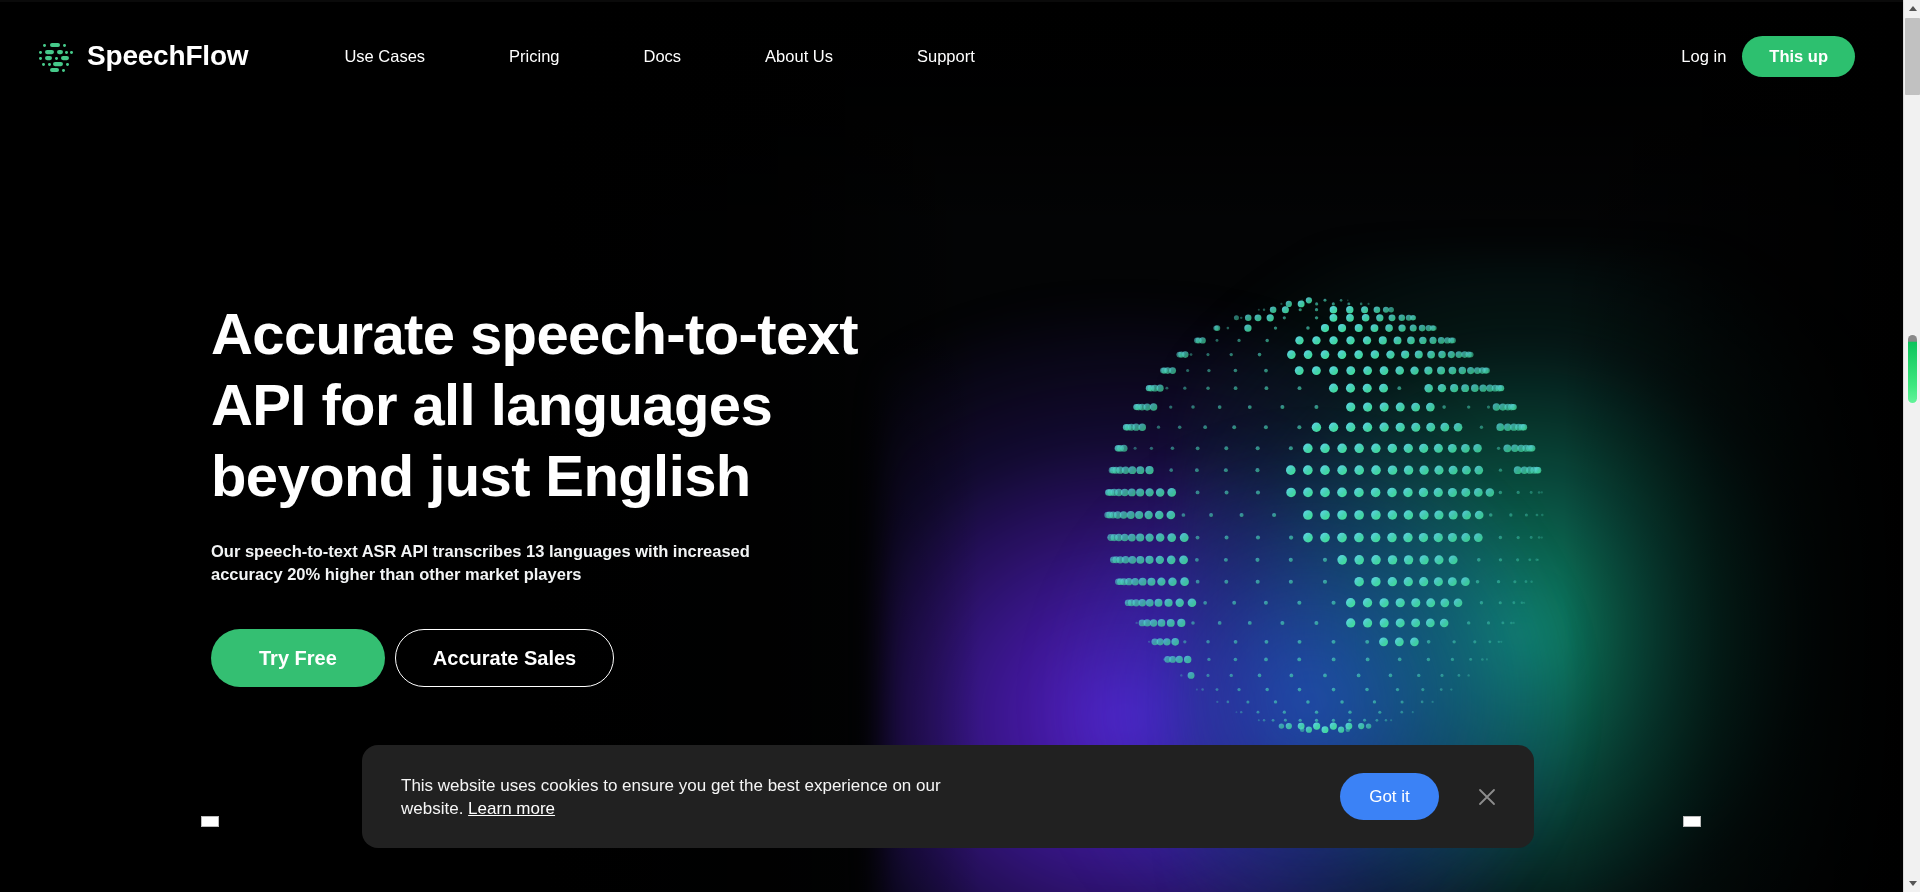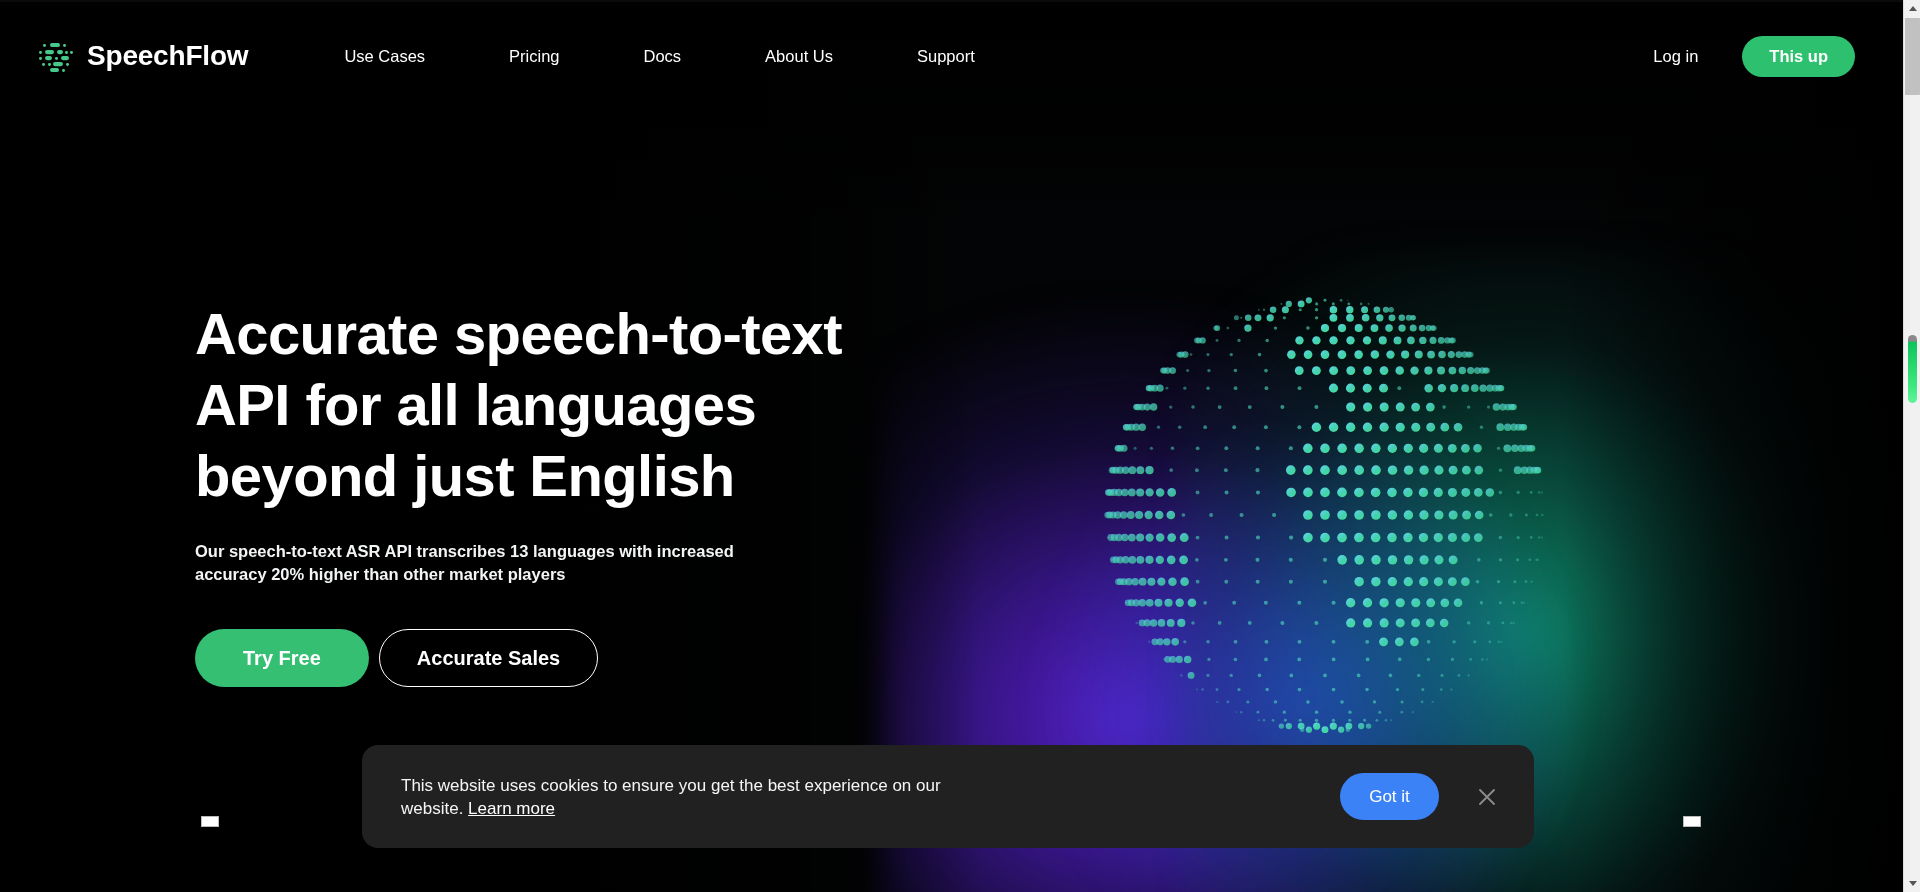--- a/index.html
+++ b/index.html
@@ -131,42 +131,42 @@
   .nav-right {
     margin-left: auto;
     display: flex;
     align-items: center;
     margin-right: 48px;
   }
   .login-link {
     color: #ffffff;
     font-size: 16.5px;
     font-weight: 500;
-    margin-right: 44px;
+    margin-right: 16px;
     cursor: pointer;
     white-space: nowrap;
     text-align: center;
   }
   .signup-btn {
     background: #2dc06f;
     color: #ffffff;
     font-size: 16.5px;
     font-weight: 700;
     border: none;
     border-radius: 999px;
     padding: 11px 27px;
     cursor: pointer;
     font-family: "Liberation Sans", sans-serif;
     white-space: nowrap;
   }
 
   
   .hero-text {
     position: absolute;
-    left: 195px; top: 298px;
+    left: 211px; top: 298px;
     width: 740px;
     z-index: 30;
   }
   .headline {
     color: #ffffff;
     font-size: 58px;
     line-height: 71px;
     font-weight: 700;
     letter-spacing: -0.6px;
     white-space: pre-line;

